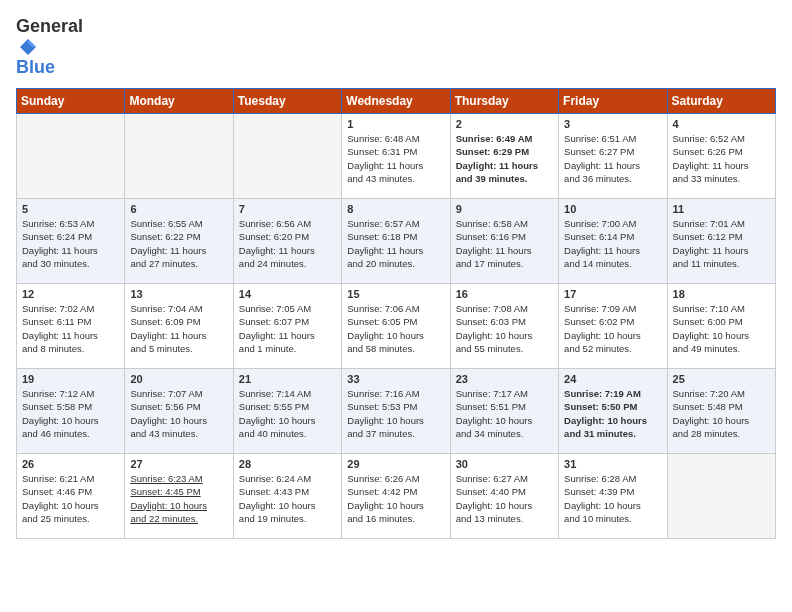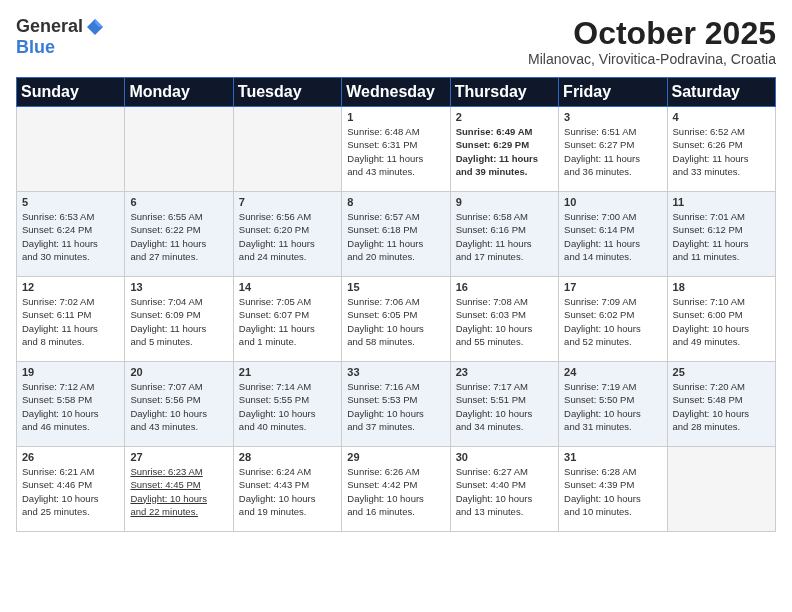--- a/index.html
+++ b/index.html
@@ -16,21 +16,21 @@
       justify-content: space-between;
       margin-bottom: 10px;
     }
     .logo {
       display: flex;
       flex-direction: column;
       align-items: flex-start;
     }
     .logo-text {
       display: flex;
-      align-items: center;
+      flex-direction: column;
     }
     .logo-general {
       font-size: 18px;
       font-weight: bold;
       color: #333;
     }
     .logo-blue {
       font-size: 18px;
       font-weight: bold;
       color: #3a7bd5;
@@ -52,23 +52,23 @@
     .location-title {
       font-size: 14px;
       color: #444;
     }
     .calendar {
       width: 100%;
       border-collapse: collapse;
       border: 1px solid #ccc;
     }
     .calendar th {
-      background-color: #0f172a;
+      background-color: #c2410c;
       color: #fff;
-      font-size: 16px;
+      font-size: 12px;
       font-weight: bold;
       padding: 5px 4px;
       text-align: left;
       border: 1px solid #2d68c4;
     }
     .calendar td {
       vertical-align: top;
       width: 108px;
       padding: 4px 5px;
       border: 1px solid #ccc;
@@ -107,24 +107,20 @@
       <span class="logo-general">General</span>
       <svg class="logo-icon" viewBox="0 0 20 20">
         <path d="M10 2 L18 10 L10 18 L2 10 Z" fill="#3a7bd5"></path>
         <path d="M10 2 L18 10 L14 10 L10 6 Z" fill="#5a9bf5"></path>
       </svg>
     </div>
     <div>
       <span class="logo-blue">Blue</span>
     </div>
   </div>
-  <div class="title-section">
-    <div class="month-title">October 2025</div>
-    <div class="location-title">Milanovac, Virovitica-Podravina, Croatia</div>
-  </div>
 </div>
 
 <table class="calendar">
   <thead>
     <tr>
     <th>Sunday</th>
         <th>Monday</th>
         <th>Tuesday</th>
         <th>Wednesday</th>
         <th>Thursday</th>
@@ -299,21 +295,21 @@
         </td>
         <td>
           <span class="day-number">23</span>
           <div class="day-info" style="white-space: pre-line;">Sunrise: 7:17 AM
 Sunset: 5:51 PM
 Daylight: 10 hours
 and 34 minutes.</div>
         </td>
         <td>
           <span class="day-number">24</span>
-          <div class="day-info" style="white-space: pre-line;">Sunrise: 7:19 AM
+          <div class="day-info" style="white-space: pre-line; font-weight: bold;">Sunrise: 7:19 AM
 Sunset: 5:50 PM
 Daylight: 10 hours
 and 31 minutes.</div>
         </td>
         <td>
           <span class="day-number">25</span>
           <div class="day-info" style="white-space: pre-line;">Sunrise: 7:20 AM
 Sunset: 5:48 PM
 Daylight: 10 hours
 and 28 minutes.</div>

